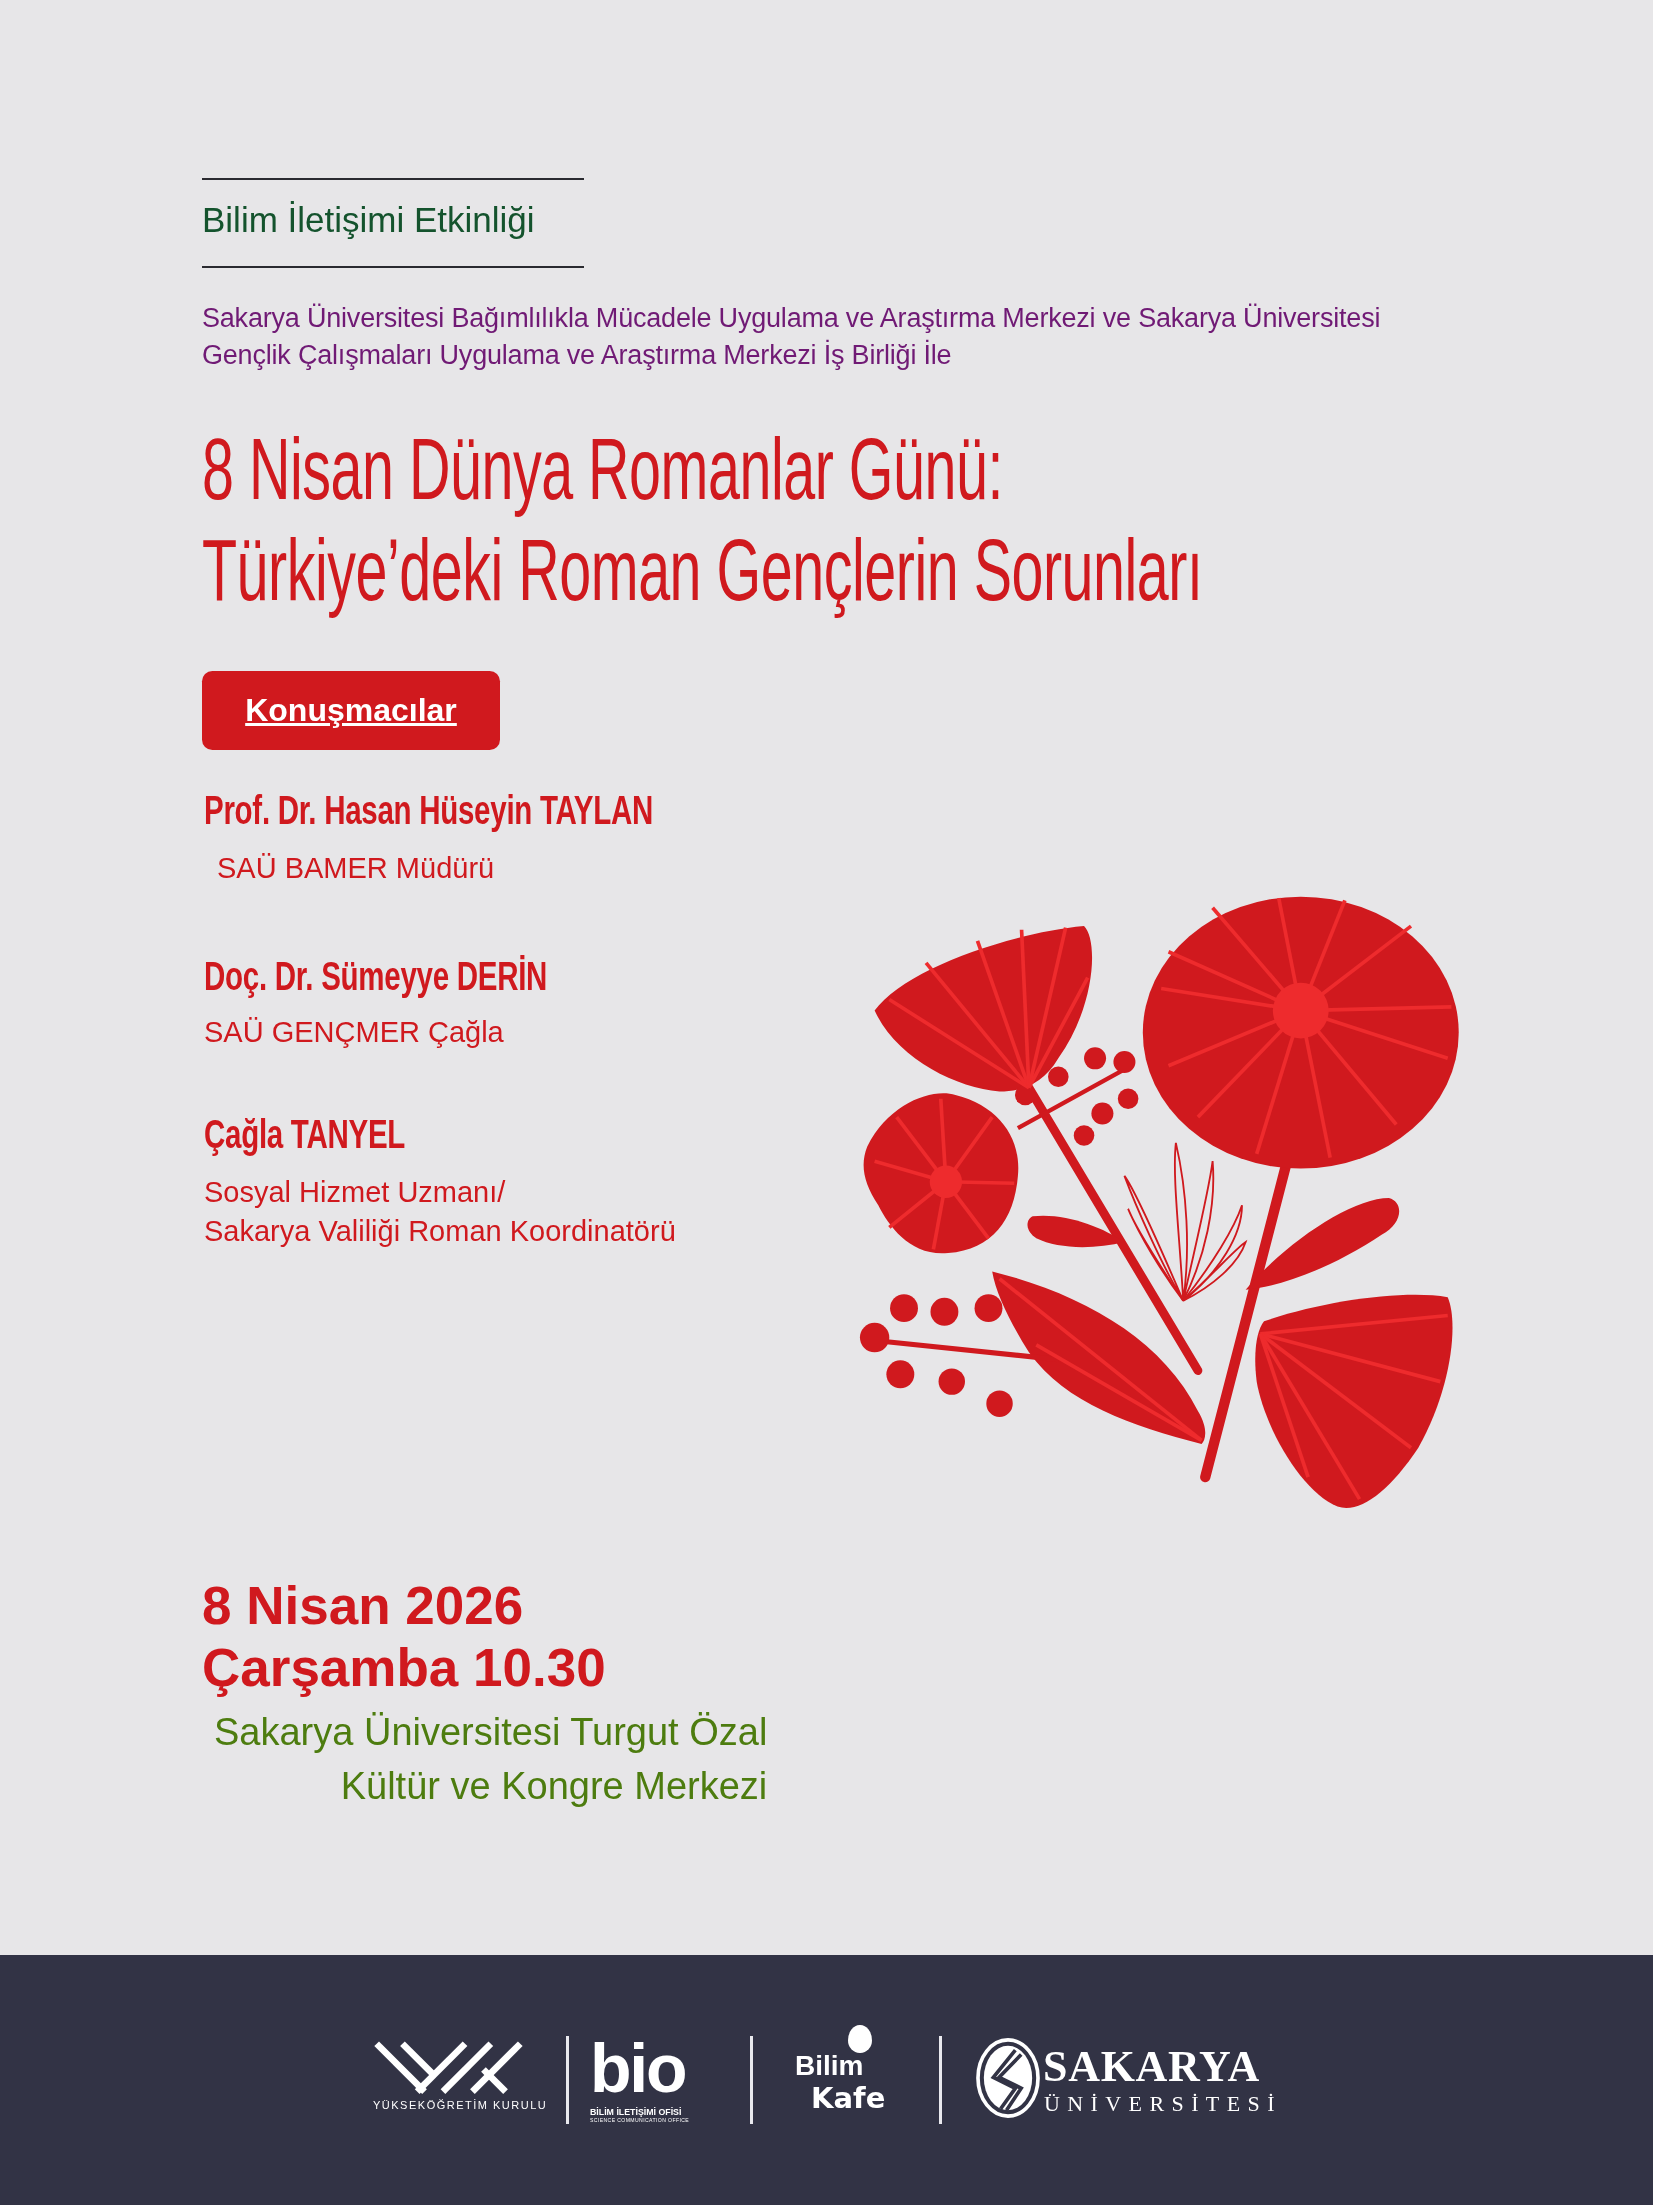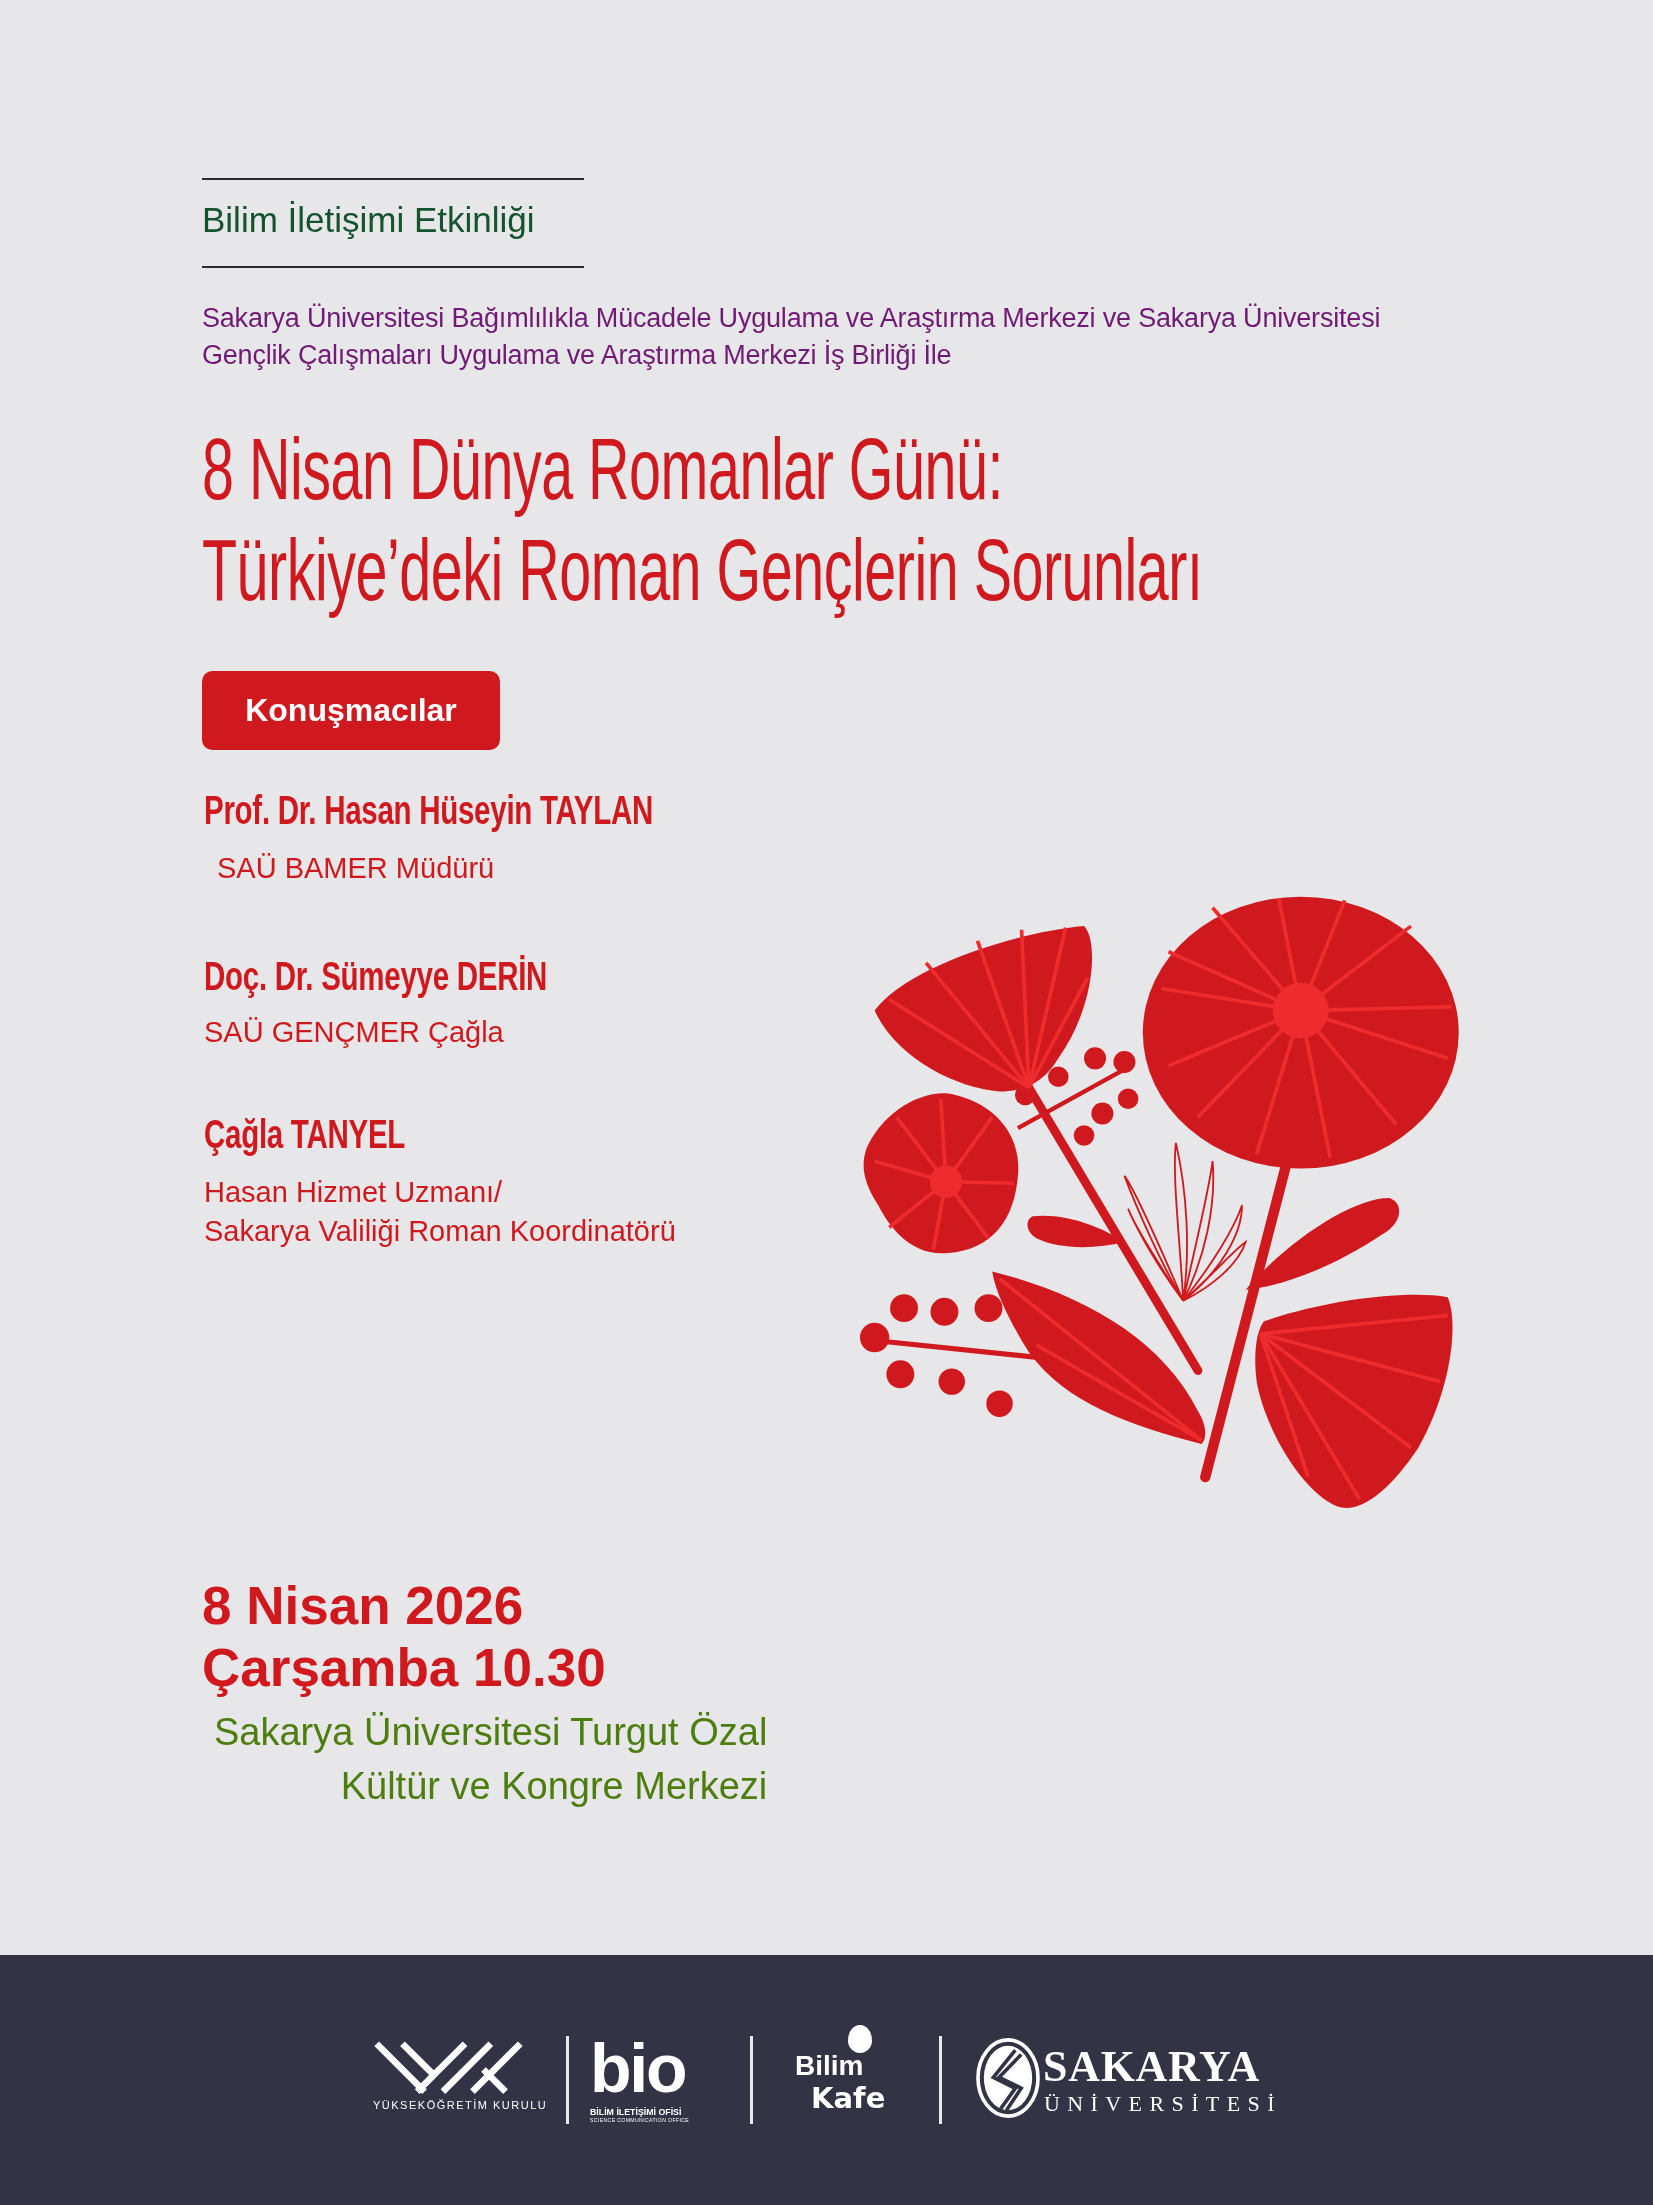--- a/index.html
+++ b/index.html
@@ -2,21 +2,21 @@
 <html style="font-size:11.8px"><head>
 <meta charset="utf-8">
 <style>
   html, body { margin:0; padding:0; }
   body { width:1654px; height:2205px; background:#e7e6e8; position:relative; overflow:hidden; font-family:"Liberation Sans", sans-serif; }
   .abs { position:absolute; }
   .rule { position:absolute; left:202px; width:382px; height:2.2px; background:#2a2a30; }
   .kicker { left:202px; top:200px; font-size:35px; color:#14532d; white-space:nowrap; }
   .intro { left:202px; top:300px; font-size:27px; line-height:37px; color:#701a75; white-space:nowrap; letter-spacing:-0.2px; }
   .title { left:202px; top:418px; font-size:87px; line-height:101px; color:#d0191e; white-space:nowrap; transform-origin:0 0; transform:scaleX(0.66); font-family:"Liberation Sans Narrow","Liberation Sans", sans-serif; letter-spacing:-0.7px; }
-  .badge { left:202px; top:671px; width:298px; height:79px; background:#d0191e; border-radius:10.3px; color:#fff; font-weight:bold; font-size:32px; display:flex; align-items:center; justify-content:center; }
+  .badge { left:202px; top:671px; width:298px; height:79px; background:#d0191e; border-radius:10.3px; color:#fff; font-weight:bold; font-size:32px; display:flex; align-items:center; justify-content:center;text-decoration:underline; }
   .spk-name { left:204px; font-size:41px; font-weight:bold; color:#d0191e; white-space:nowrap; transform-origin:0 0; transform:scaleX(0.72); letter-spacing:-0.4px; }
   .spk-role { left:204px; font-size:29px; line-height:39px; color:#d0191e; white-space:nowrap; }
   .date1 { left:202px; top:1575px; font-size:53px; font-weight:bold; color:#d0191e; white-space:nowrap; line-height:62px; }
   .venue { left:214px; top:1705px; font-size:38px; line-height:54px; color:#4d7c0f; white-space:nowrap;text-align:right; }
   .footer { left:0; top:1955px; width:1654px; height:250px; background:#323345; }
   .divider { position:absolute; top:2036px; width:2.9px; height:88px; background:#e9e9ee; }
   .logo-text { color:#fff; white-space:nowrap; }
   svg { display:block; }
 </style>
 </head>
@@ -45,21 +45,21 @@
   <div>SAÜ BAMER Müdürü</div>
 </div>
 
 <div class="abs spk-name" style="top:953px;">Doç. Dr. Sümeyye DERİN</div>
 <div class="abs spk-role" style="top:1013px;">
   <div>SAÜ GENÇMER Çağla</div>
 </div>
 
 <div class="abs spk-name" style="top:1111px;">Çağla TANYEL</div>
 <div class="abs spk-role" style="top:1173px;">
-  <div>Hasan Hizmet Uzmanı/</div>
+  <div>Sosyal Hizmet Uzmanı/</div>
   <div>Sakarya Valiliği Roman Koordinatörü</div>
 </div>
 
 <div class="abs" style="left:845px; top:882px; width:625px; height:698px;">
   <svg width="625" height="698" viewBox="0 0 850 950">
     <g fill="#d0191e">
 
       <path d="M250 280 L480 665" stroke="#d0191e" stroke-width="12" stroke-linecap="round" fill="none"></path>
       <path d="M600 385 L490 810" stroke="#d0191e" stroke-width="14" stroke-linecap="round" fill="none"></path>
 

